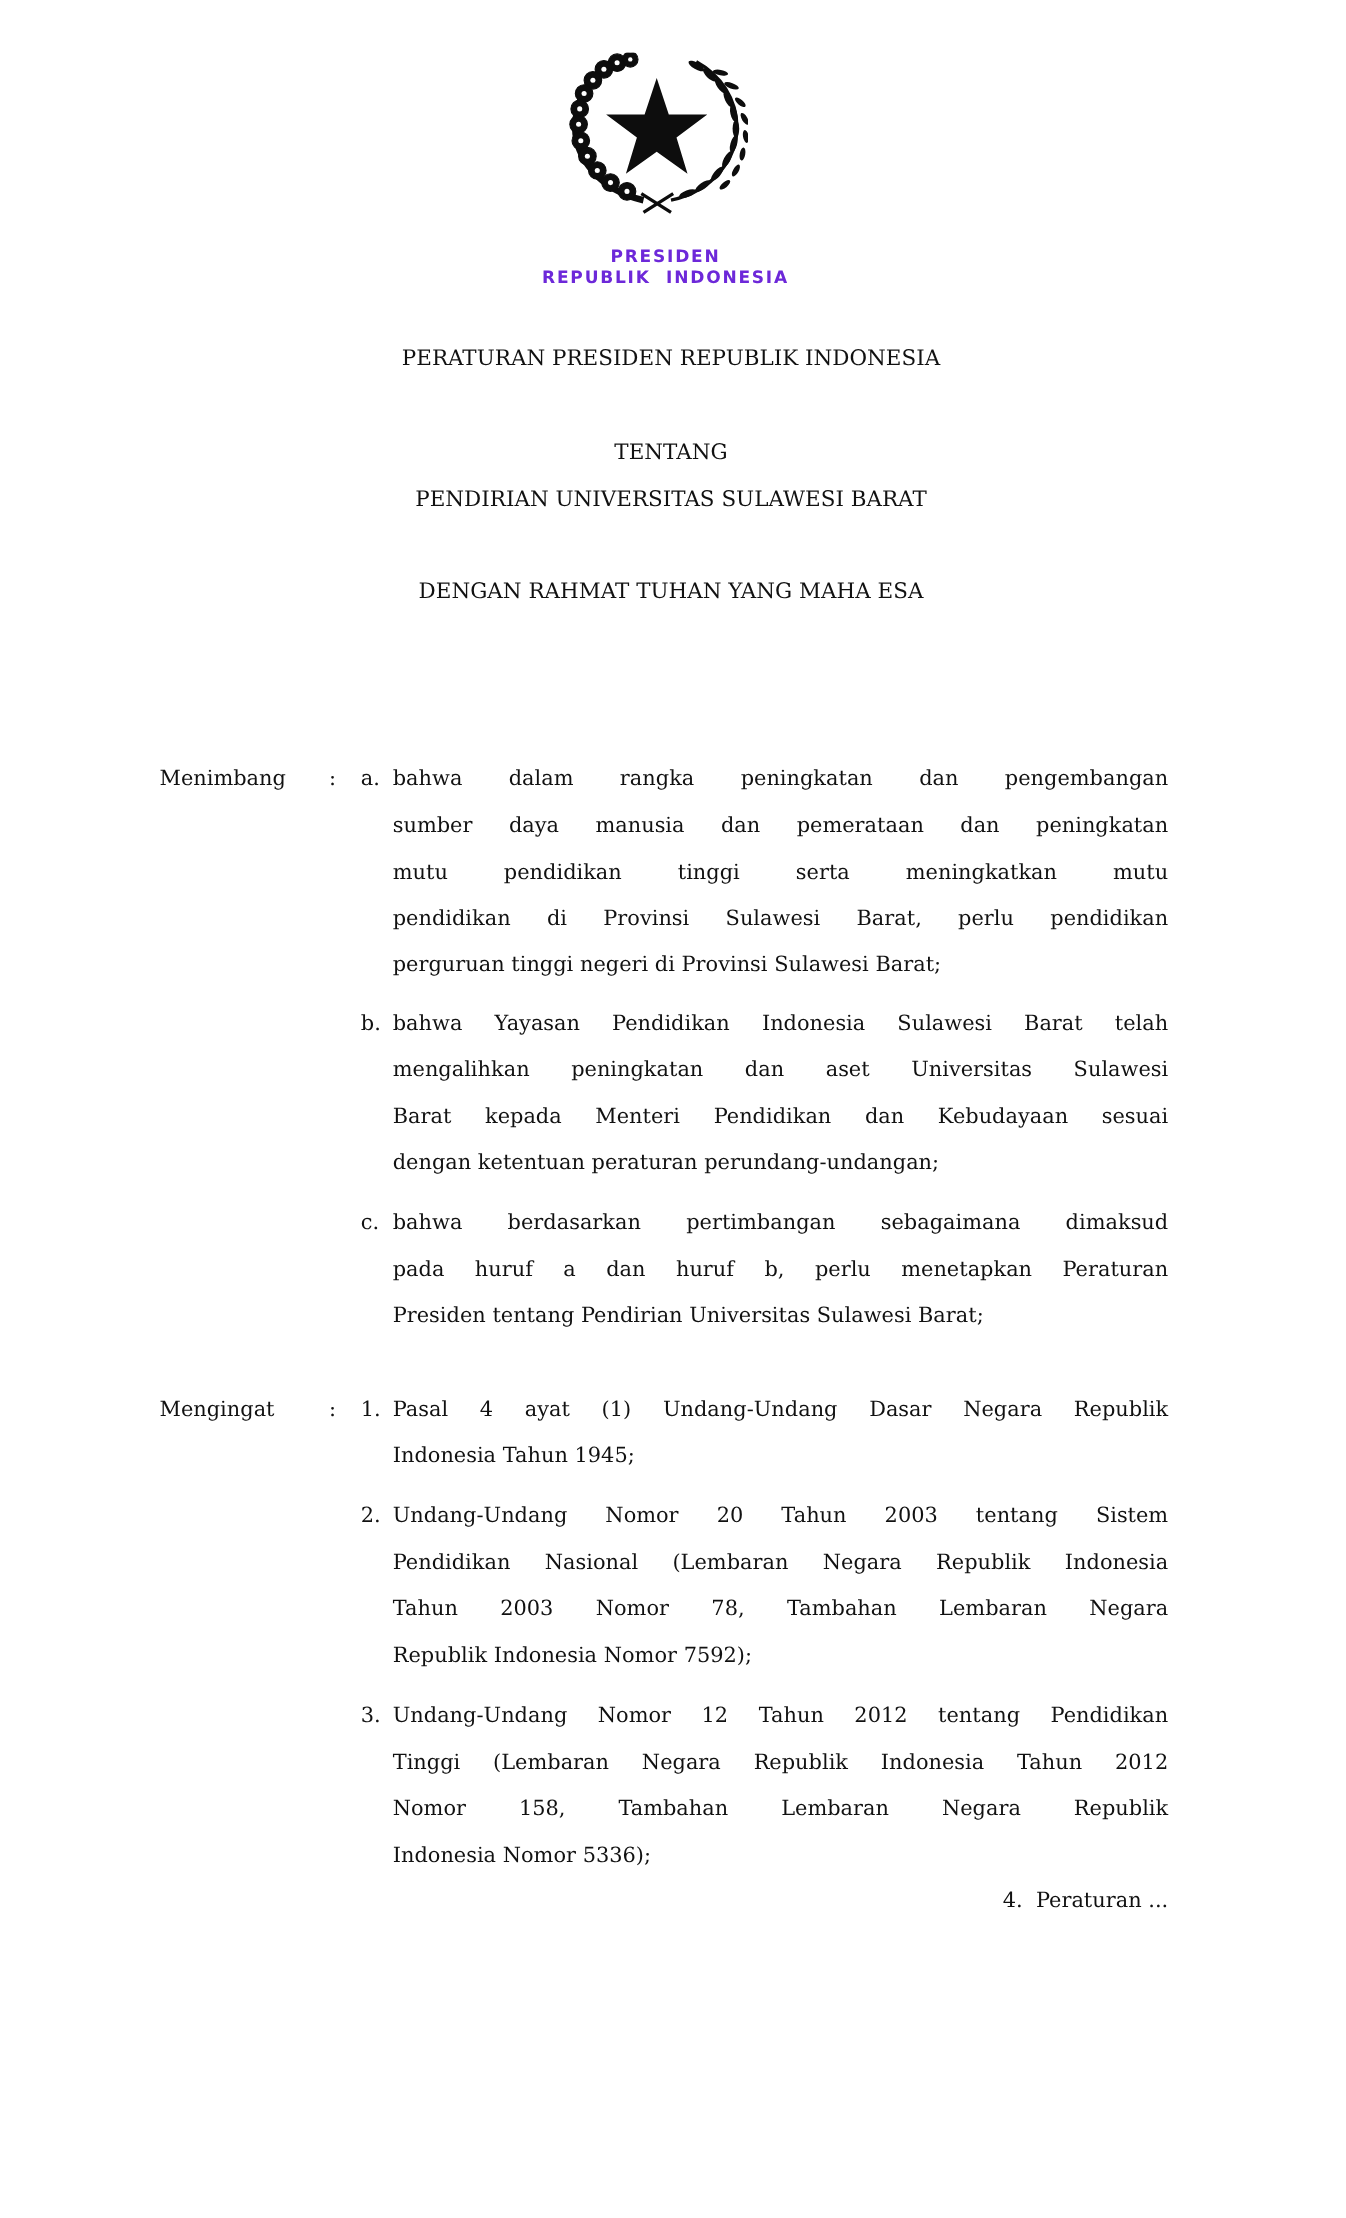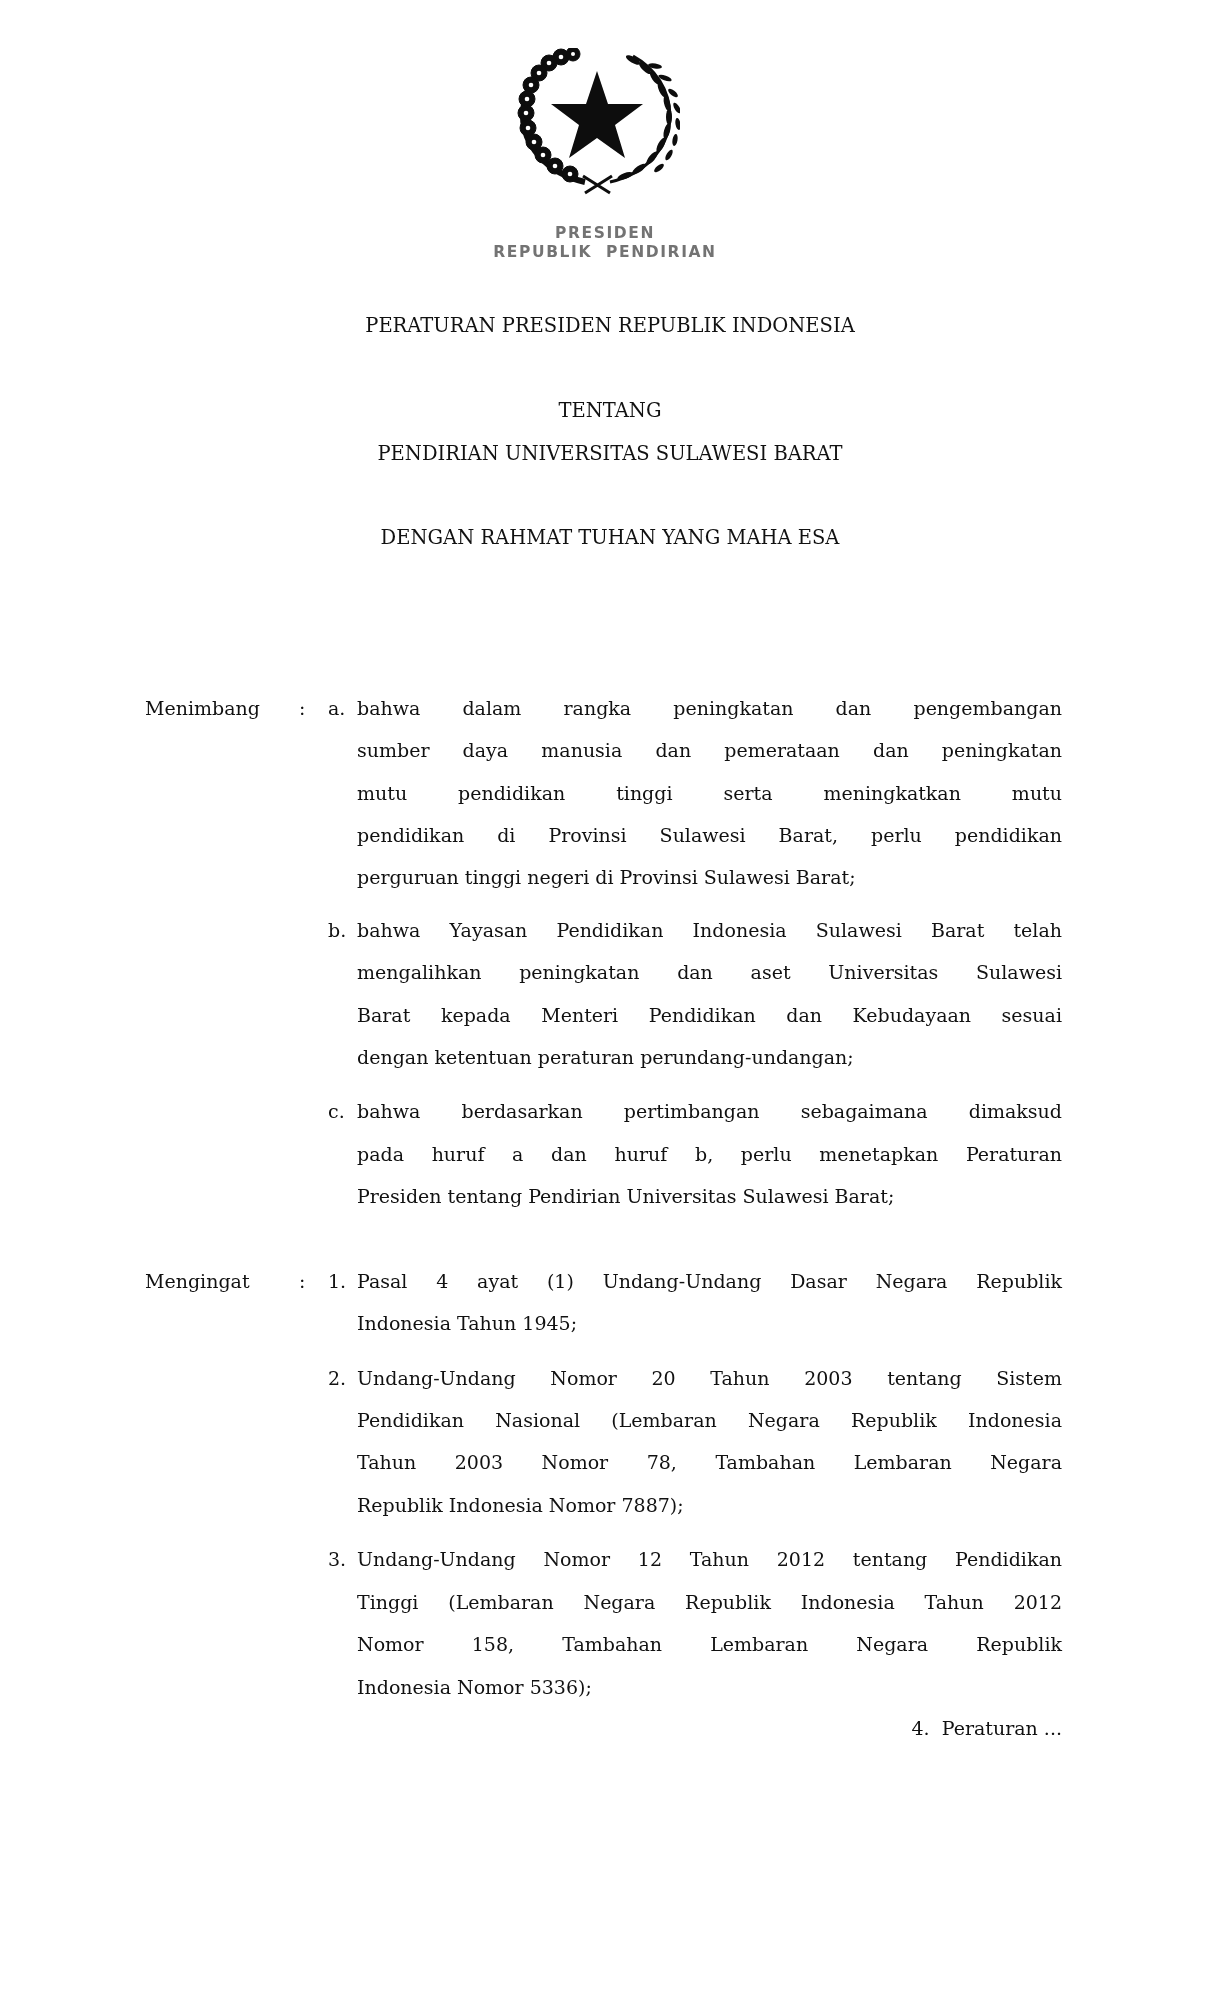--- a/index.html
+++ b/index.html
@@ -2,21 +2,21 @@
 <html><head>
 <meta charset="utf-8">
 <style>
   html, body { margin: 0; padding: 0; background: #ffffff; }
   body { width: 1224px; height: 2016px; position: relative; overflow: hidden; }
   .page { position: absolute; left: 0; top: 0; width: 1224px; height: 2016px; background: #fff; color: #111; }
   .serif { font-family: "DejaVu Serif", "Liberation Serif", serif; }
   .emblem { position: absolute; left: 515px; top: 48px; width: 165px; height: 148px; }
   .emblem-label { position: absolute; left: 0; width: 1210px; text-align: center;
     font-family: "DejaVu Sans", "Liberation Sans", sans-serif; font-weight: bold;
-    font-size: 15.5px; letter-spacing: 1.6px; line-height: 18px; color: #737373; }
+    font-size: 15.5px; letter-spacing: 1.6px; line-height: 18px; color: #6d28d9; }
   .hdr { position: absolute; left: 0; width: 1220px; text-align: center;
     font-size: 19.5px; line-height: 24px; white-space: pre; }
   .line { position: absolute; height: 24px; line-height: 24px; font-size: 19px; white-space: nowrap; }
   .just { text-align: justify; text-align-last: justify; }
   .left { text-align: left; }
   .label { position: absolute; left: 145px; font-size: 19px; line-height: 24px; }
   .colon { position: absolute; left: 299px; font-size: 19px; line-height: 24px; }
   .marker { position: absolute; left: 328px; font-size: 19px; line-height: 24px; }
   .body-line { left: 357px; width: 705px; }
   .cont { position: absolute; right: 162px; font-size: 19px; line-height: 24px; white-space: pre; }
@@ -80,21 +80,21 @@
       <ellipse cx="163" cy="76" rx="6" ry="2.5" transform="rotate(80 163 76)"></ellipse>
       <ellipse cx="160" cy="92" rx="6" ry="2.5" transform="rotate(100 160 92)"></ellipse>
       <ellipse cx="154" cy="107" rx="6" ry="2.5" transform="rotate(120 154 107)"></ellipse>
       <ellipse cx="144" cy="120" rx="6" ry="2.5" transform="rotate(140 144 120)"></ellipse>
     </g>
 
     <path d="M68,128 L95,145 M97,128 L70,145" stroke="#0d0d0d" stroke-width="3" fill="none"></path>
   </svg>
 
   <div class="emblem-label" style="top:224px;">PRESIDEN</div>
-  <div class="emblem-label" style="top:243px; white-space:pre;">REPUBLIK  PENDIRIAN</div>
+  <div class="emblem-label" style="top:243px; white-space:pre;">REPUBLIK  INDONESIA</div>
 
   <div class="hdr" style="top:314px;">PERATURAN PRESIDEN REPUBLIK INDONESIA</div>
   <div class="hdr" style="top:399px;">TENTANG</div>
   <div class="hdr" style="top:442px;">PENDIRIAN UNIVERSITAS SULAWESI BARAT</div>
 
   <div class="hdr" style="top:526px;">DENGAN RAHMAT TUHAN YANG MAHA ESA</div>
 
   <section>
     <div class="label" style="top:696px;">Menimbang</div>
     <div class="colon" style="top:696px;">:</div>
@@ -123,21 +123,21 @@
     <div class="colon" style="top:1269px;">:</div>
 
     <div class="marker" style="top:1269px;">1.</div>
     <div class="line body-line just" style="top:1269px;">Pasal 4 ayat (1) Undang-Undang Dasar Negara Republik</div>
     <div class="line body-line left" style="top:1311px;">Indonesia Tahun 1945;</div>
 
     <div class="marker" style="top:1366px;">2.</div>
     <div class="line body-line just" style="top:1366px;">Undang-Undang Nomor 20 Tahun 2003 tentang Sistem</div>
     <div class="line body-line just" style="top:1408px;">Pendidikan Nasional (Lembaran Negara Republik Indonesia</div>
     <div class="line body-line just" style="top:1450px;">Tahun 2003 Nomor 78, Tambahan Lembaran Negara</div>
-    <div class="line body-line left" style="top:1493px;">Republik Indonesia Nomor 7887);</div>
+    <div class="line body-line left" style="top:1493px;">Republik Indonesia Nomor 7592);</div>
 
     <div class="marker" style="top:1547px;">3.</div>
     <div class="line body-line just" style="top:1547px;">Undang-Undang Nomor 12 Tahun 2012 tentang Pendidikan</div>
     <div class="line body-line just" style="top:1590px;">Tinggi (Lembaran Negara Republik Indonesia Tahun 2012</div>
     <div class="line body-line just" style="top:1632px;">Nomor 158, Tambahan Lembaran Negara Republik</div>
     <div class="line body-line left" style="top:1675px;">Indonesia Nomor 5336);</div>
   </section>
 
   <div class="cont" style="top:1716px;">4.  Peraturan ...</div>
 </div>

